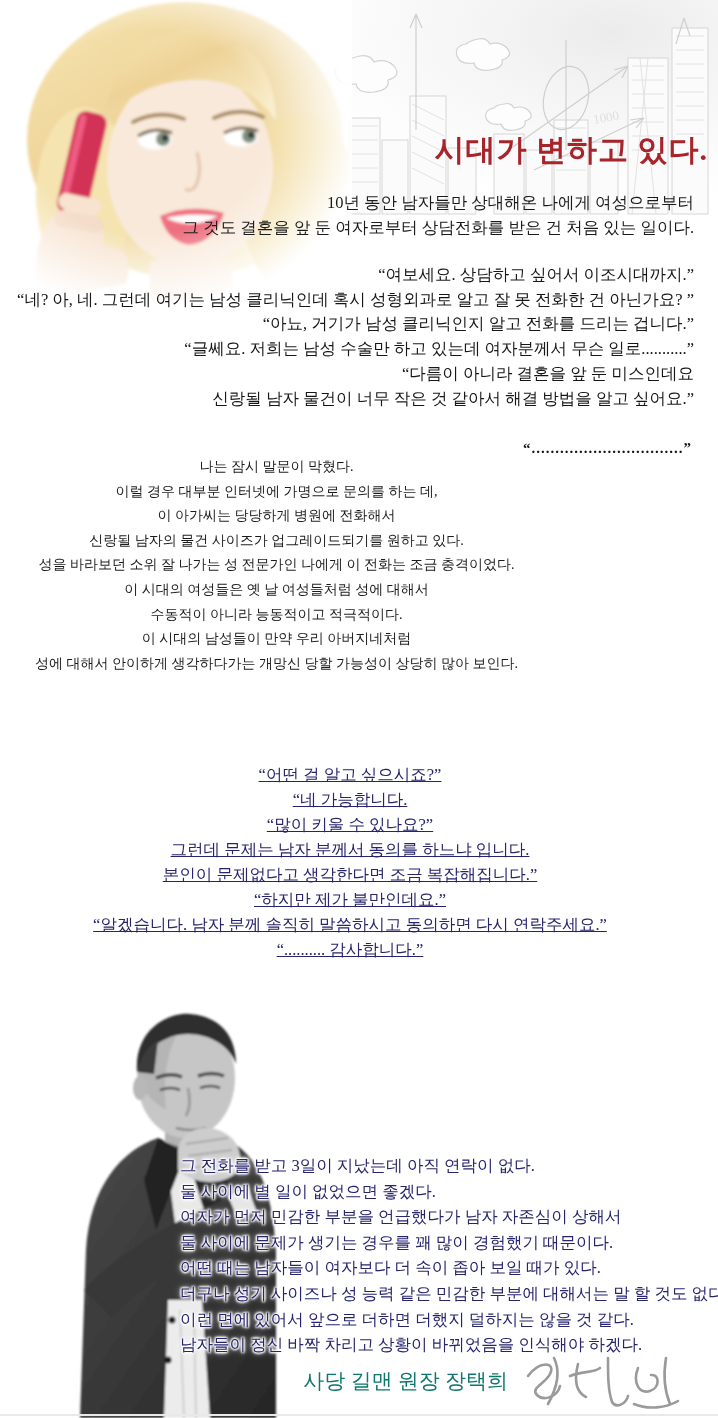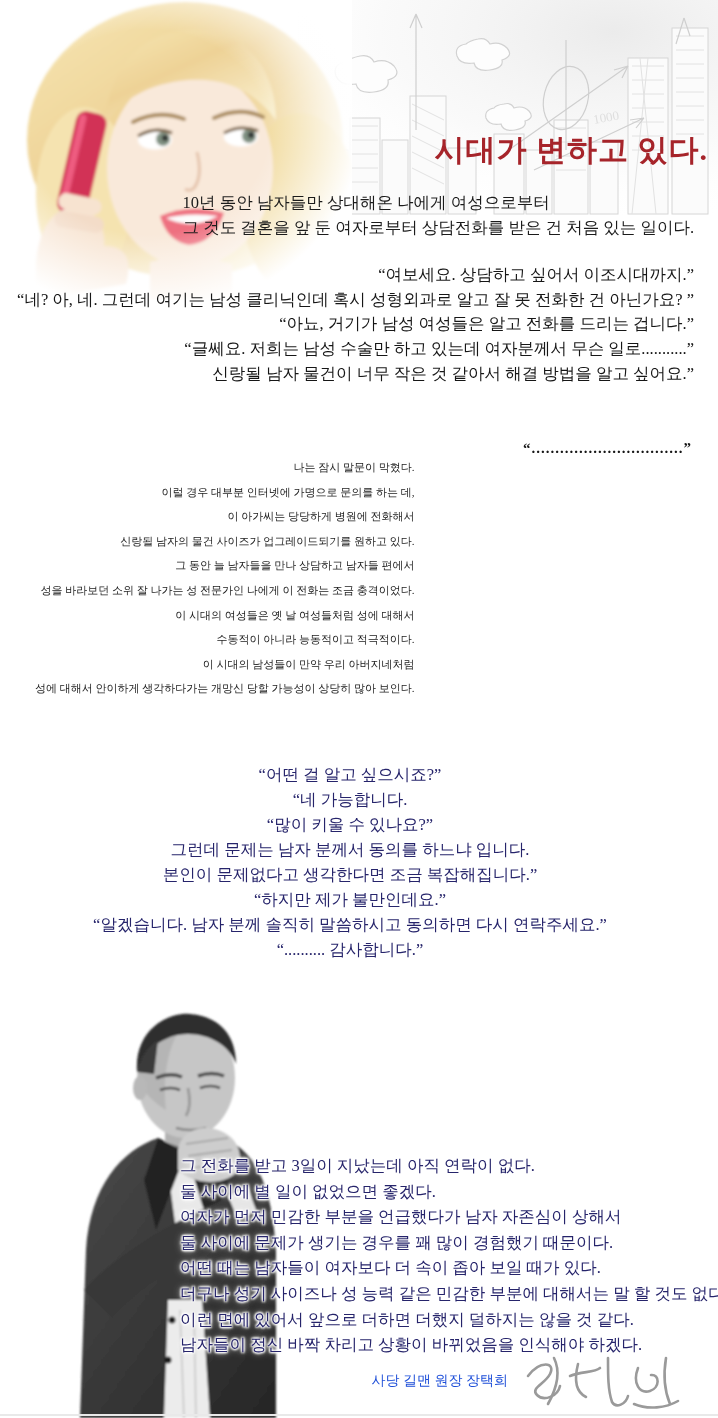--- a/index.html
+++ b/index.html
@@ -18,49 +18,49 @@
   .page-title {
     position:absolute; top:130px; right:10px;
     font-size:30px; font-weight:700; letter-spacing:1px;
     color:#a6242a; white-space:pre;text-align:center;
   }
 
   .line { white-space:pre; }
 
   .intro-block {
     position:absolute; top:190px; right:24px;
-    font-size:16.5px; line-height:25px; color:#1b1b1b;
+    font-size:16.5px; line-height:25px; text-align:right; color:#1b1b1b;
   }
   .dialogue-call {
     position:absolute; top:263px; right:24px;
     font-size:16.5px; line-height:24.7px; text-align:right; color:#161616;
   }
   .silence-line {
     position:absolute; top:440px; right:26px;
     font-size:15px; font-weight:700; letter-spacing:1px; color:#161616;
   }
   .narrative-block {
     position:absolute; top:455px; left:35px;
-    font-size:11px; line-height:24.6px; text-align:right; color:#1b1b1b;
+    font-size:14px; line-height:24.6px; text-align:center; color:#1b1b1b;
   }
   .dialogue-consult {
     position:absolute; top:762px; left:0; width:700px;
-    font-size:16.5px; line-height:25px; text-align:center; color:#26246b;
+    font-size:16.5px; line-height:25px; text-align:center; color:#26246b;text-decoration:underline;
   }
   .closing-block {
     position:absolute; top:1153px; left:180px;
     font-size:16.5px; line-height:25.6px; text-align:left; color:#26246b;
     text-shadow:0 0 3px #fff, 0 0 5px #fff, 0 0 8px #fff,
                 1px 1px 2px #fff, -1px -1px 2px #fff, 1px -1px 2px #fff, -1px 1px 2px #fff;
   }
   .signature-row {
     position:absolute; top:1352px; right:28px;
     display:flex; align-items:center; gap:12px;
   }
-  .signature-label { font-size:14px; color:#1d4ed8; white-space:pre; }
+  .signature-label { font-size:21px; color:#0f766e; white-space:pre; }
   .bottom-hairline {
     position:absolute; left:0; bottom:2px; width:718px; height:2px;
     background:#e9e9e9;
   }
 </style>
 </head>
 <body>
 
 <div class="page">
 
@@ -167,33 +167,33 @@
   <h1 class="page-title">시대가 변하고 있다.</h1>
 
   <div class="intro-block">
     <div class="line">10년 동안 남자들만 상대해온 나에게 여성으로부터</div>
     <div class="line">그 것도 결혼을 앞 둔 여자로부터 상담전화를 받은 건 처음 있는 일이다.</div>
   </div>
 
   <div class="dialogue-call">
     <div class="line">“여보세요. 상담하고 싶어서 이조시대까지.”</div>
     <div class="line">“네? 아, 네. 그런데 여기는 남성 클리닉인데 혹시 성형외과로 알고 잘 못 전화한 건 아닌가요? ”</div>
-    <div class="line">“아뇨, 거기가 남성 여성들은 알고 전화를 드리는 겁니다.”</div>
+    <div class="line">“아뇨, 거기가 남성 클리닉인지 알고 전화를 드리는 겁니다.”</div>
     <div class="line">“글쎄요. 저희는 남성 수술만 하고 있는데 여자분께서 무슨 일로...........”</div>
+    <div class="line">“다름이 아니라 결혼을 앞 둔 미스인데요</div>
     <div class="line">신랑될 남자 물건이 너무 작은 것 같아서 해결 방법을 알고 싶어요.”</div>
   </div>
 
   <div class="silence-line">“................................”</div>
 
   <div class="narrative-block">
     <div class="line">나는 잠시 말문이 막혔다.</div>
     <div class="line">이럴 경우 대부분 인터넷에 가명으로 문의를 하는 데,</div>
     <div class="line">이 아가씨는 당당하게 병원에 전화해서</div>
     <div class="line">신랑될 남자의 물건 사이즈가 업그레이드되기를 원하고 있다.</div>
-    <div class="line">그 동안 늘 남자들을 만나 상담하고 남자들 편에서</div>
     <div class="line">성을 바라보던 소위 잘 나가는 성 전문가인 나에게 이 전화는 조금 충격이었다.</div>
     <div class="line">이 시대의 여성들은 옛 날 여성들처럼 성에 대해서</div>
     <div class="line">수동적이 아니라 능동적이고 적극적이다.</div>
     <div class="line">이 시대의 남성들이 만약 우리 아버지네처럼</div>
     <div class="line">성에 대해서 안이하게 생각하다가는 개망신 당할 가능성이 상당히 많아 보인다.</div>
   </div>
 
   <div class="dialogue-consult">
     <div class="line">“어떤 걸 알고 싶으시죠?”</div>
     <div class="line">“네 가능합니다.</div>

